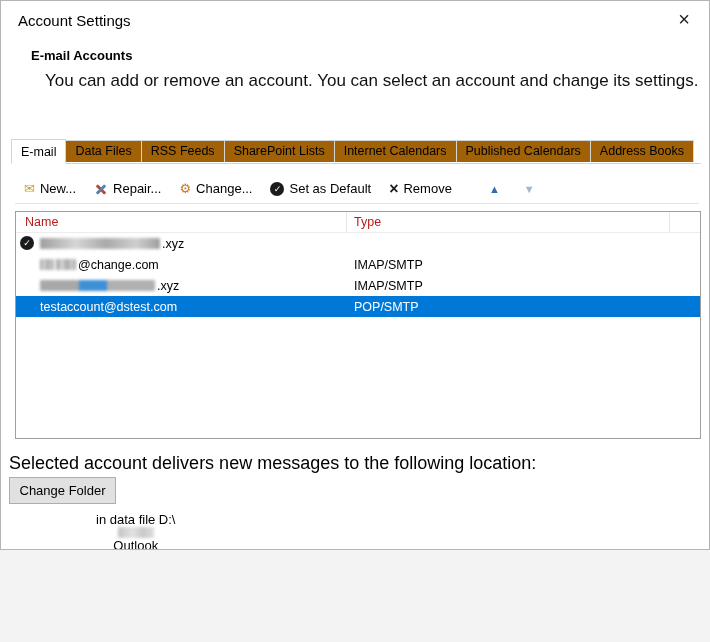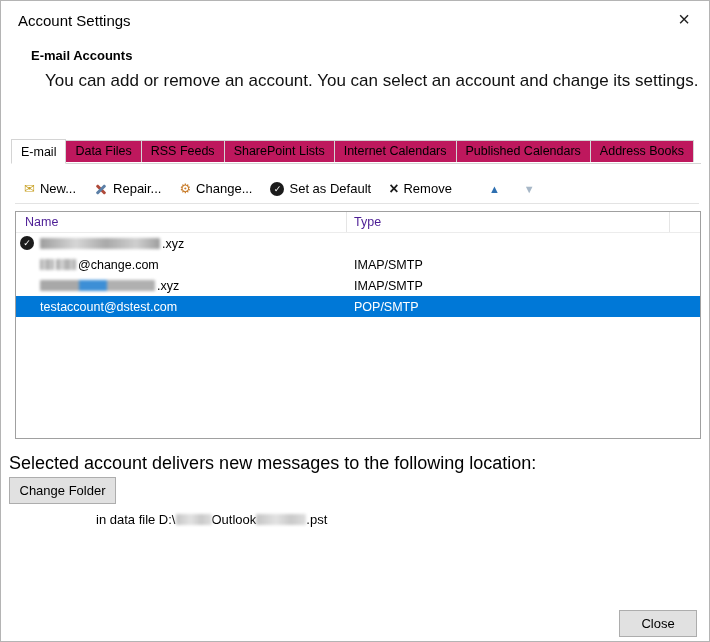--- a/index.html
+++ b/index.html
@@ -1,69 +1,69 @@
 <!DOCTYPE html>
 <html><head>
 <meta charset="utf-8">
 <style>
   * { margin:0; padding:0; box-sizing:border-box; }
   html,body { background:#f3f3f3; }
   body { font-family:"Liberation Sans", sans-serif; -webkit-font-smoothing:antialiased; }
   .dialog{
-    position:relative; width:710px; height:642px;
+    position:relative; width:710px; height:550px;
     background:#fff; border:1px solid #b4b4b4;
     overflow:hidden; cursor:default; color:#000;padding-left:19px;
   }
   
   .win-title{position:absolute; left:17px; top:11px; font-size:15px; color:#000;}
   .close-x{position:absolute; right:13px; top:6px; font-size:20px; line-height:20px; color:#222; padding:2px 6px;}
   
   .hdr-title{position:absolute; left:30px; top:47px; font-size:13px; font-weight:bold;}
   .hdr-desc{position:absolute; left:44px; top:70px; font-size:17px; color:#111;}
   
   .tabbar{position:absolute; left:10px; right:8px; top:138px; display:flex; align-items:center; border-bottom:1px solid #d4d4d4;}
-  .tab{font-size:12.5px; padding:3px 9px 4px 9px; background:#be185d; border:1px solid #d4d4d4; border-bottom:none; margin-right:-1px; white-space:nowrap;}
+  .tab{font-size:12.5px; padding:3px 9px 4px 9px; background:#a16207; border:1px solid #d4d4d4; border-bottom:none; margin-right:-1px; white-space:nowrap;}
   .tab.active{background:#fff; padding-top:5px; margin-bottom:-1px; border-bottom:1px solid #fff; position:relative; z-index:2;}
   
   .toolbar{position:absolute; left:14px; right:10px; top:176px; height:27px; display:flex; align-items:center; gap:12px; padding:0 4px 3px 6px; border-bottom:1px solid #e3e3e3;}
   .tool-btn{display:flex; align-items:center; gap:5px; font-size:13px; padding:2px 3px; white-space:nowrap;}
   .env-icon{font-size:13px; color:#c9a227;}
   .repair-icon{position:relative; width:14px; height:14px; display:inline-block;}
   .repair-icon::before,.repair-icon::after{content:""; position:absolute; left:1px; top:6px; width:12px; height:3px; border-radius:1px;}
   .repair-icon::before{background:#b04a3a; transform:rotate(45deg);}
   .repair-icon::after{background:#5b7fa6; transform:rotate(-45deg);}
   .gear-icon{font-size:13px; color:#c87c2a;}
   .badge-circle{width:14px; height:14px; border-radius:50%; background:#1b1b1b; color:#fff; font-size:9px; line-height:14px; text-align:center; display:inline-block;}
   .remove-x{font-size:16px; font-weight:bold; color:#1a1a1a; line-height:14px;}
   .arrow-btn{padding:2px 6px; font-size:11px; line-height:12px;}
   .arrow-up{color:#2e6fb0;}
   .arrow-down{color:#a7b7c7;}
   .spacer-left{margin-left:16px;}
   
   .acct-table{position:absolute; left:14px; top:210px; width:686px; height:228px; border:1px solid #a0a0a0; background:#fff; overflow:hidden;}
-  .thead{display:flex; height:21px; border-bottom:1px solid #ececec; color:#4c1d95; font-size:12.5px;}
+  .thead{display:flex; height:21px; border-bottom:1px solid #ececec; color:#b91c1c; font-size:12.5px;}
   .hname{width:331px; line-height:20px; padding-left:9px; border-right:1px solid #e5e5e5;}
   .htype{width:323px; line-height:20px; padding-left:7px; border-right:1px solid #e5e5e5;}
   .trow{display:flex; height:21px; align-items:center; font-size:12.5px;}
   .cell-name{width:331px; padding-left:24px; position:relative; display:flex; align-items:center; gap:2px; height:100%;}
   .cell-type{padding-left:7px; flex:1; white-space:nowrap; overflow:hidden;}
   .default-badge{position:absolute; left:4px; top:3px;}
   .trow.selected{background:#0078d7; color:#fff;}
   
   .redact{display:inline-block; height:11px; border-radius:1px; filter:blur(1.6px);
     background:linear-gradient(90deg,#9e9e9e,#d6d6d6 30%,#a9a9a9 55%,#cfcfcf 80%,#9e9e9e);}
   .redact-blue{background:linear-gradient(90deg,#a8a8a8 0 34%,#3d8fd6 34% 58%,#b0b0b0 58% 100%);}
   .w120{width:120px;} .w14{width:14px;} .w20{width:20px;} .w115{width:115px;}
   .w36{width:36px;} .w50{width:50px;}
   .redact-light{background:linear-gradient(90deg,#c4c4c4,#e2e2e2 40%,#c9c9c9 70%,#dedede);}
   
   .delivery-note{position:absolute; left:8px; top:452px; font-size:18px;}
   .btn{background:#e1e1e1; border:1px solid #adadad; font-family:"Liberation Sans", sans-serif; font-size:13px; color:#000;}
   .change-folder-btn{position:absolute; left:8px; top:476px; width:107px; height:27px;}
-  .datafile{position:absolute; left:95px; top:511px; font-size:13px; display:flex; align-items:center; }
+  .datafile{position:absolute; left:95px; top:511px; font-size:13px; display:flex; align-items:center; flex-direction:column;}
   .close-btn{position:absolute; left:618px; top:609px; width:78px; height:27px;}
 </style>
 </head>
 <body>
 
 <div class="dialog">
 
   <div class="win-title">Account Settings</div>
   <div class="close-x">×</div>
 

